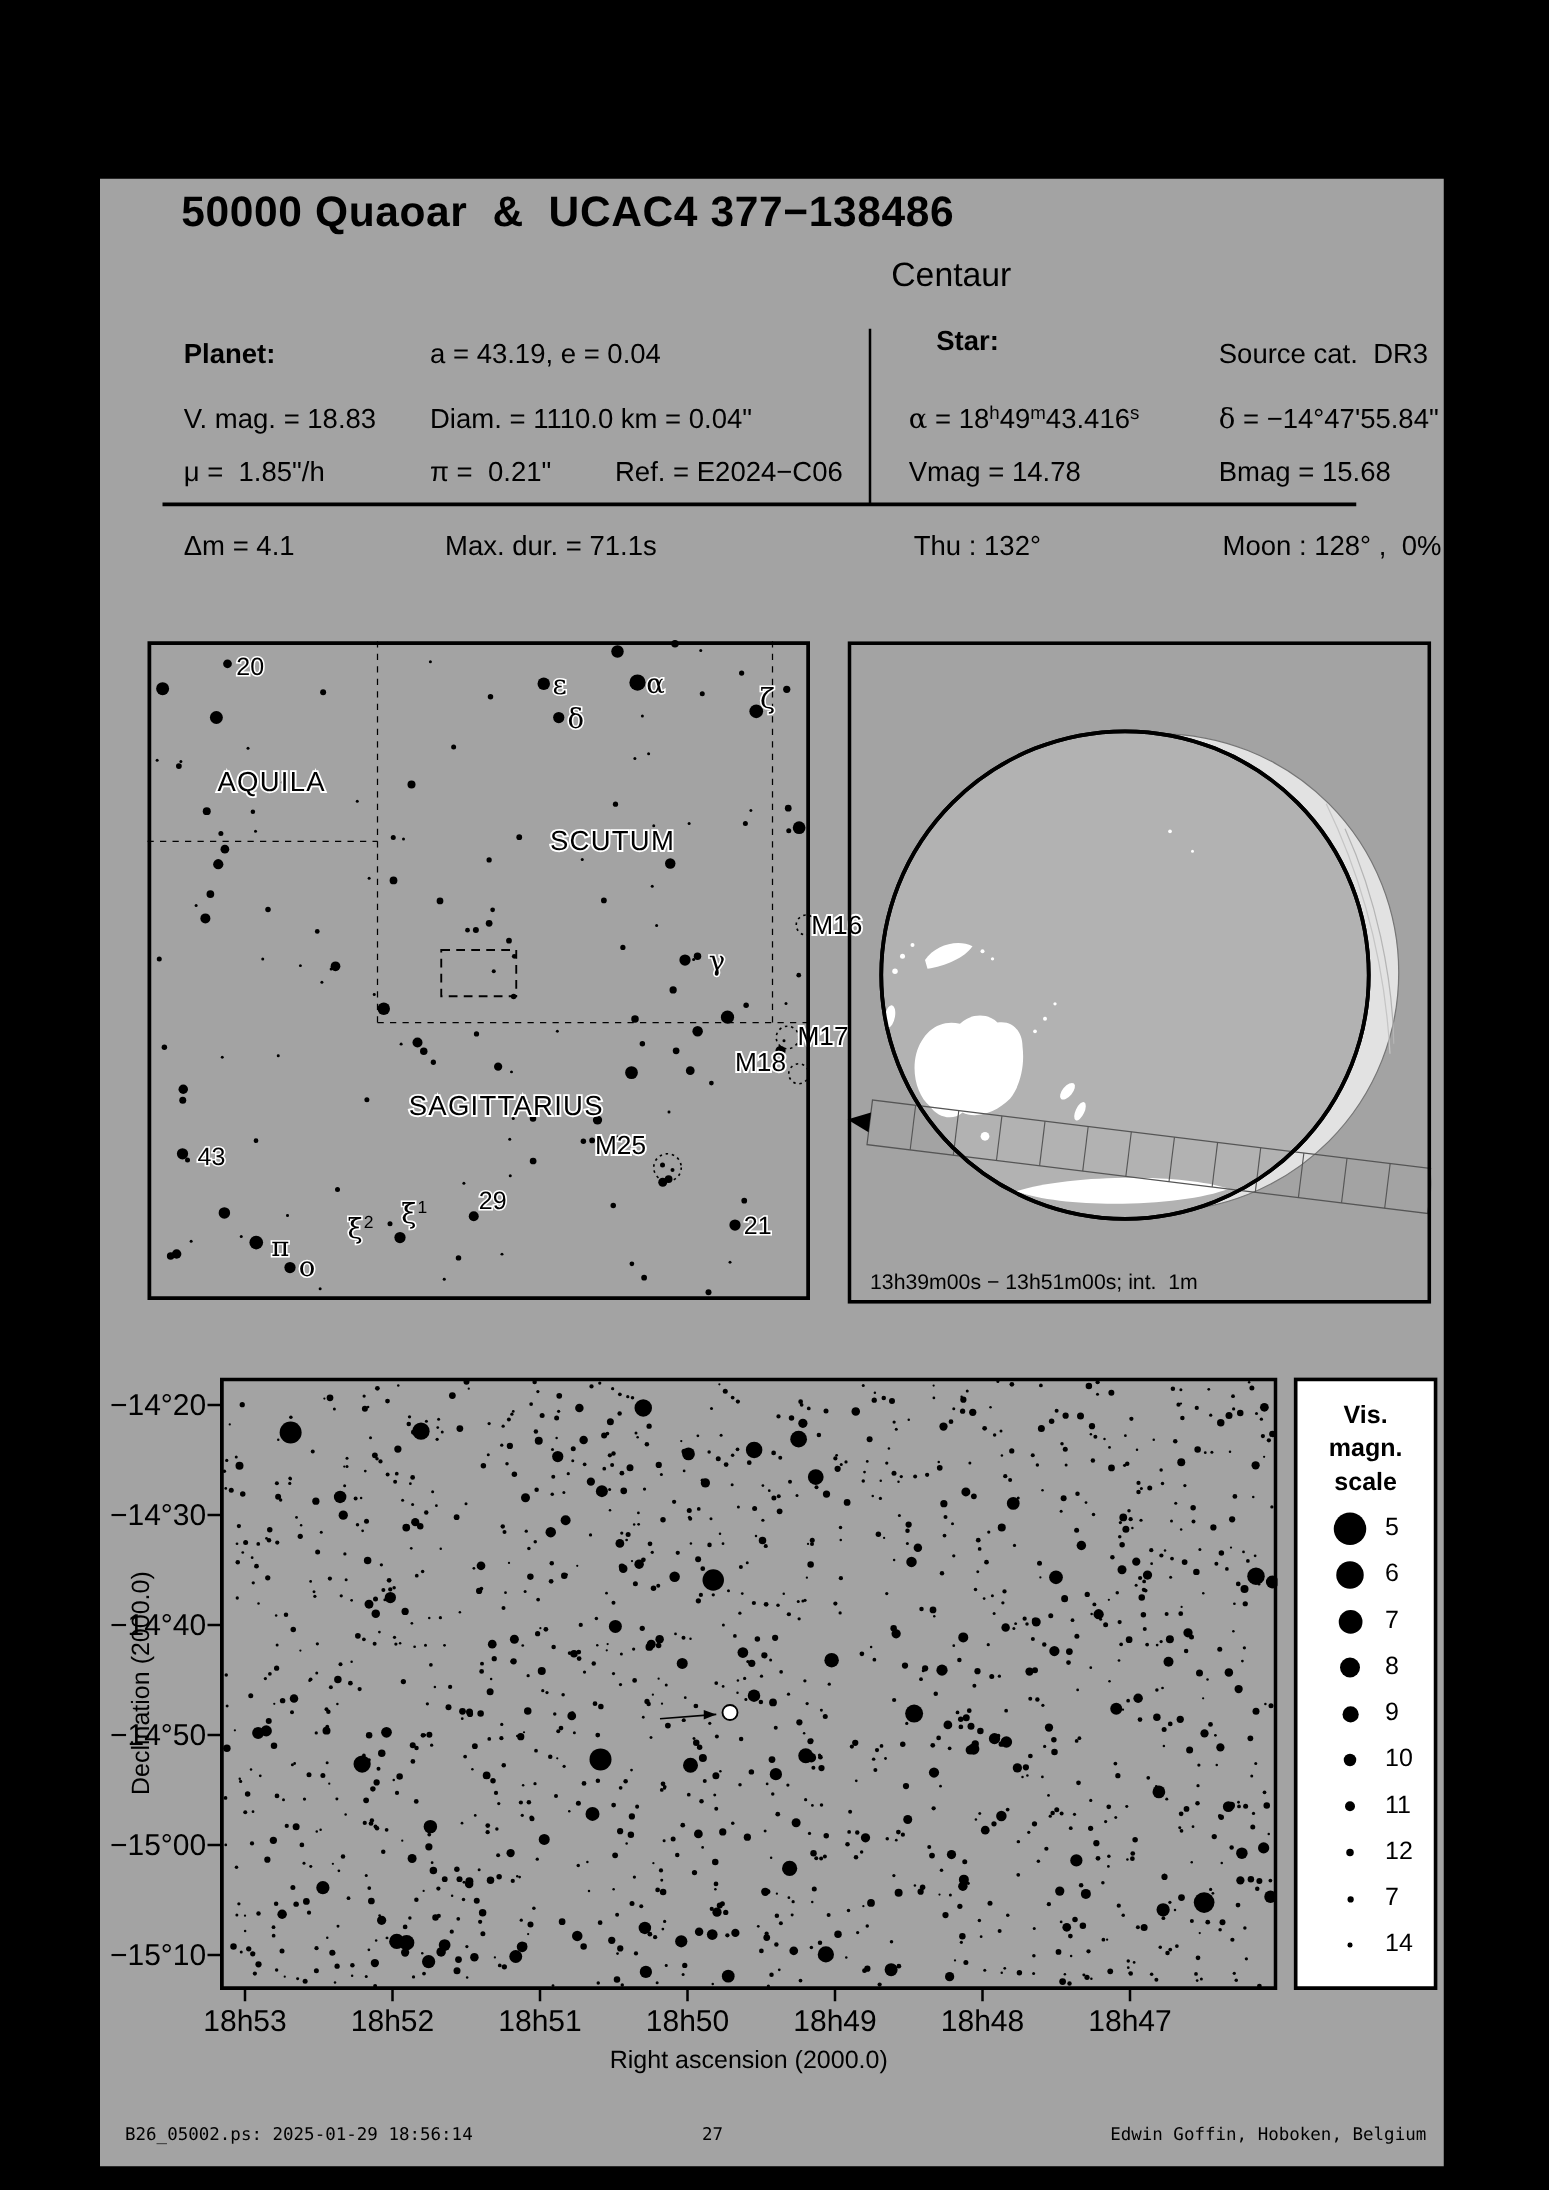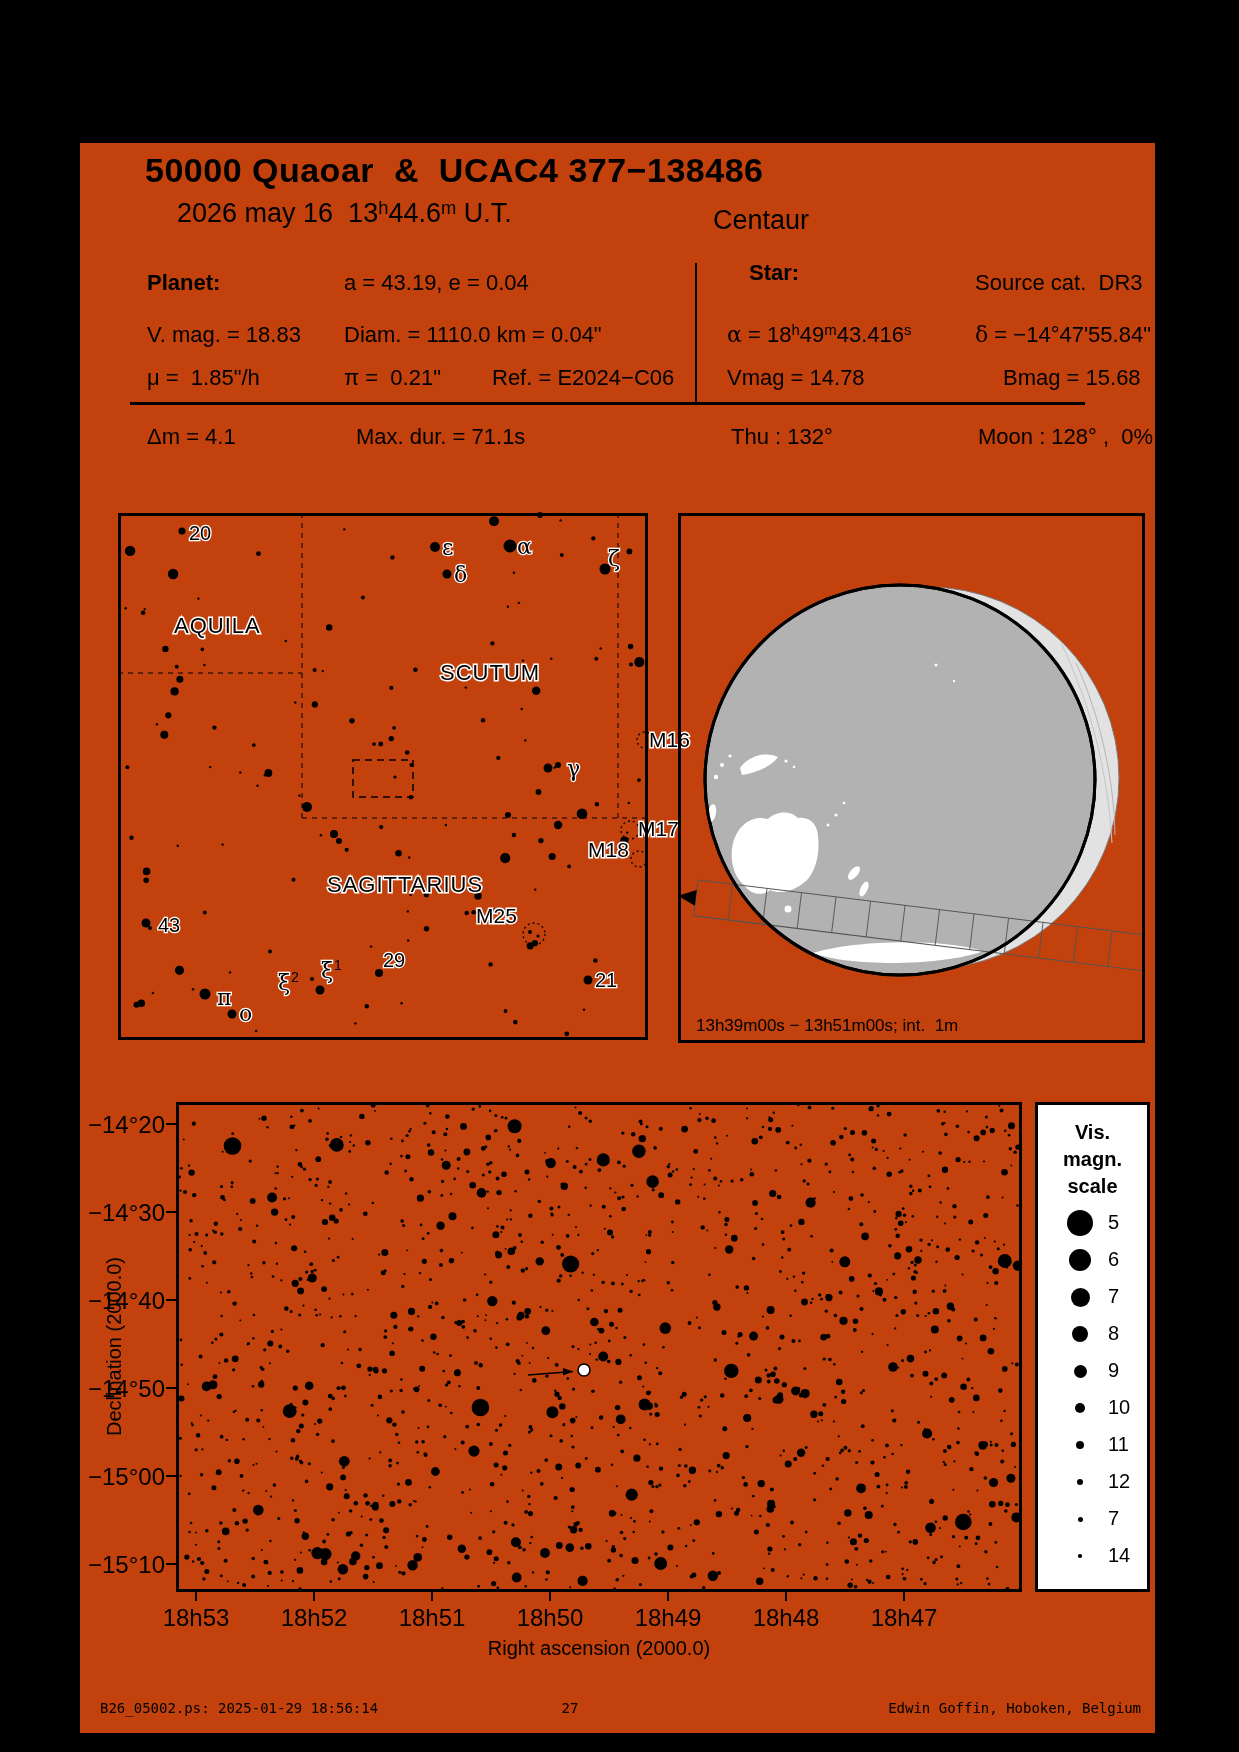--- a/index.html
+++ b/index.html
@@ -1,18 +1,18 @@
 <!DOCTYPE html>
 <html><head>
 <meta charset="utf-8">
 <style>
   html,body{margin:0;padding:0;}
   body{width:1239px;height:1752px;background:#000;position:relative;
        font-family:"Liberation Sans",sans-serif;color:#000;}
-  .page{position:absolute;left:80px;top:143px;width:1075px;height:1590px;background:#c2410c;}
+  .page{position:absolute;left:80px;top:143px;width:1075px;height:1590px;background:#a3a3a3;}
   .abs{position:absolute;white-space:pre;}
   .title{font-size:34px;font-weight:bold;letter-spacing:.5px;}
   .subtitle{font-size:27px;}
   .cell{font-size:22px;}
   .bold{font-weight:bold;}
   .ss{font-size:.68em;position:relative;top:-.45em;}
   .greek{font-family:"DejaVu Serif",serif;}
   .vline{position:absolute;width:2px;background:#000;}
   .rule{position:absolute;height:3px;background:#000;}
   .caption{font-size:17px;}
@@ -24,39 +24,38 @@
   .legend-dot{position:absolute;background:#000;border-radius:50%;}
   .footer{font-size:14px;font-family:"DejaVu Sans Mono",monospace;}
   svg{display:block;}
 </style>
 </head>
 <body>
 
 <div class="page">
 
   <div class="abs title" style="left:65px;top:8px;">50000 Quaoar  &amp;  UCAC4 377−138486</div>
-  <div class="abs subtitle" style="left:97px;top:55px;"><span>2026 may 16  13</span><span class="ss">h</span><span>44.6</span><span class="ss">m</span><span> U.T.</span></div>
   <div class="abs subtitle" style="left:633px;top:62px;">Centaur</div>
 
   <div class="abs cell bold" style="left:67px;top:127px;">Planet:</div>
   <div class="abs cell" style="left:264px;top:127px;">a = 43.19, e = 0.04</div>
   <div class="abs cell" style="left:67px;top:179px;">V. mag. = 18.83</div>
   <div class="abs cell" style="left:264px;top:179px;">Diam. = 1110.0 km = 0.04"</div>
   <div class="abs cell" style="left:67px;top:222px;">μ =  1.85"/h</div>
   <div class="abs cell" style="left:264px;top:222px;">π =  0.21"</div>
   <div class="abs cell" style="left:412px;top:222px;">Ref. = E2024−C06</div>
 
   <div class="vline" style="left:615px;top:120px;height:141px;"></div>
 
   <div class="abs cell bold" style="left:647px;top:117px;margin-left:22px;">Star:</div>
   <div class="abs cell" style="left:895px;top:127px;">Source cat.  DR3</div>
   <div class="abs cell" style="left:647px;top:179px;"><span class="greek">α</span><span> = 18</span><span class="ss">h</span><span>49</span><span class="ss">m</span><span>43.416</span><span class="ss">s</span></div>
   <div class="abs cell" style="left:895px;top:179px;"><span class="greek">δ</span><span> = −14°47'55.84"</span></div>
   <div class="abs cell" style="left:647px;top:222px;">Vmag = 14.78</div>
-  <div class="abs cell" style="left:895px;top:222px;margin-left:28px;">Bmag = 15.68</div>
+  <div class="abs cell" style="left:895px;top:222px;">Bmag = 15.68</div>
 
   <div class="rule" style="left:50px;top:259px;width:955px;"></div>
 
   <div class="abs cell" style="left:67px;top:281px;">Δm = 4.1</div>
   <div class="abs cell" style="left:276px;top:281px;">Max. dur. = 71.1s</div>
   <div class="abs cell" style="left:651px;top:281px;">Thu : 132°</div>
   <div class="abs cell" style="left:898px;top:281px;">Moon : 128° ,  0%</div>
 
   <svg id="finder-svg" class="abs" style="left:38px;top:370px;overflow:visible;" width="530" height="527" viewBox="0 0 530 527">
       <circle cx="12.1" cy="37.9" r="5.2" fill="#000"></circle>

